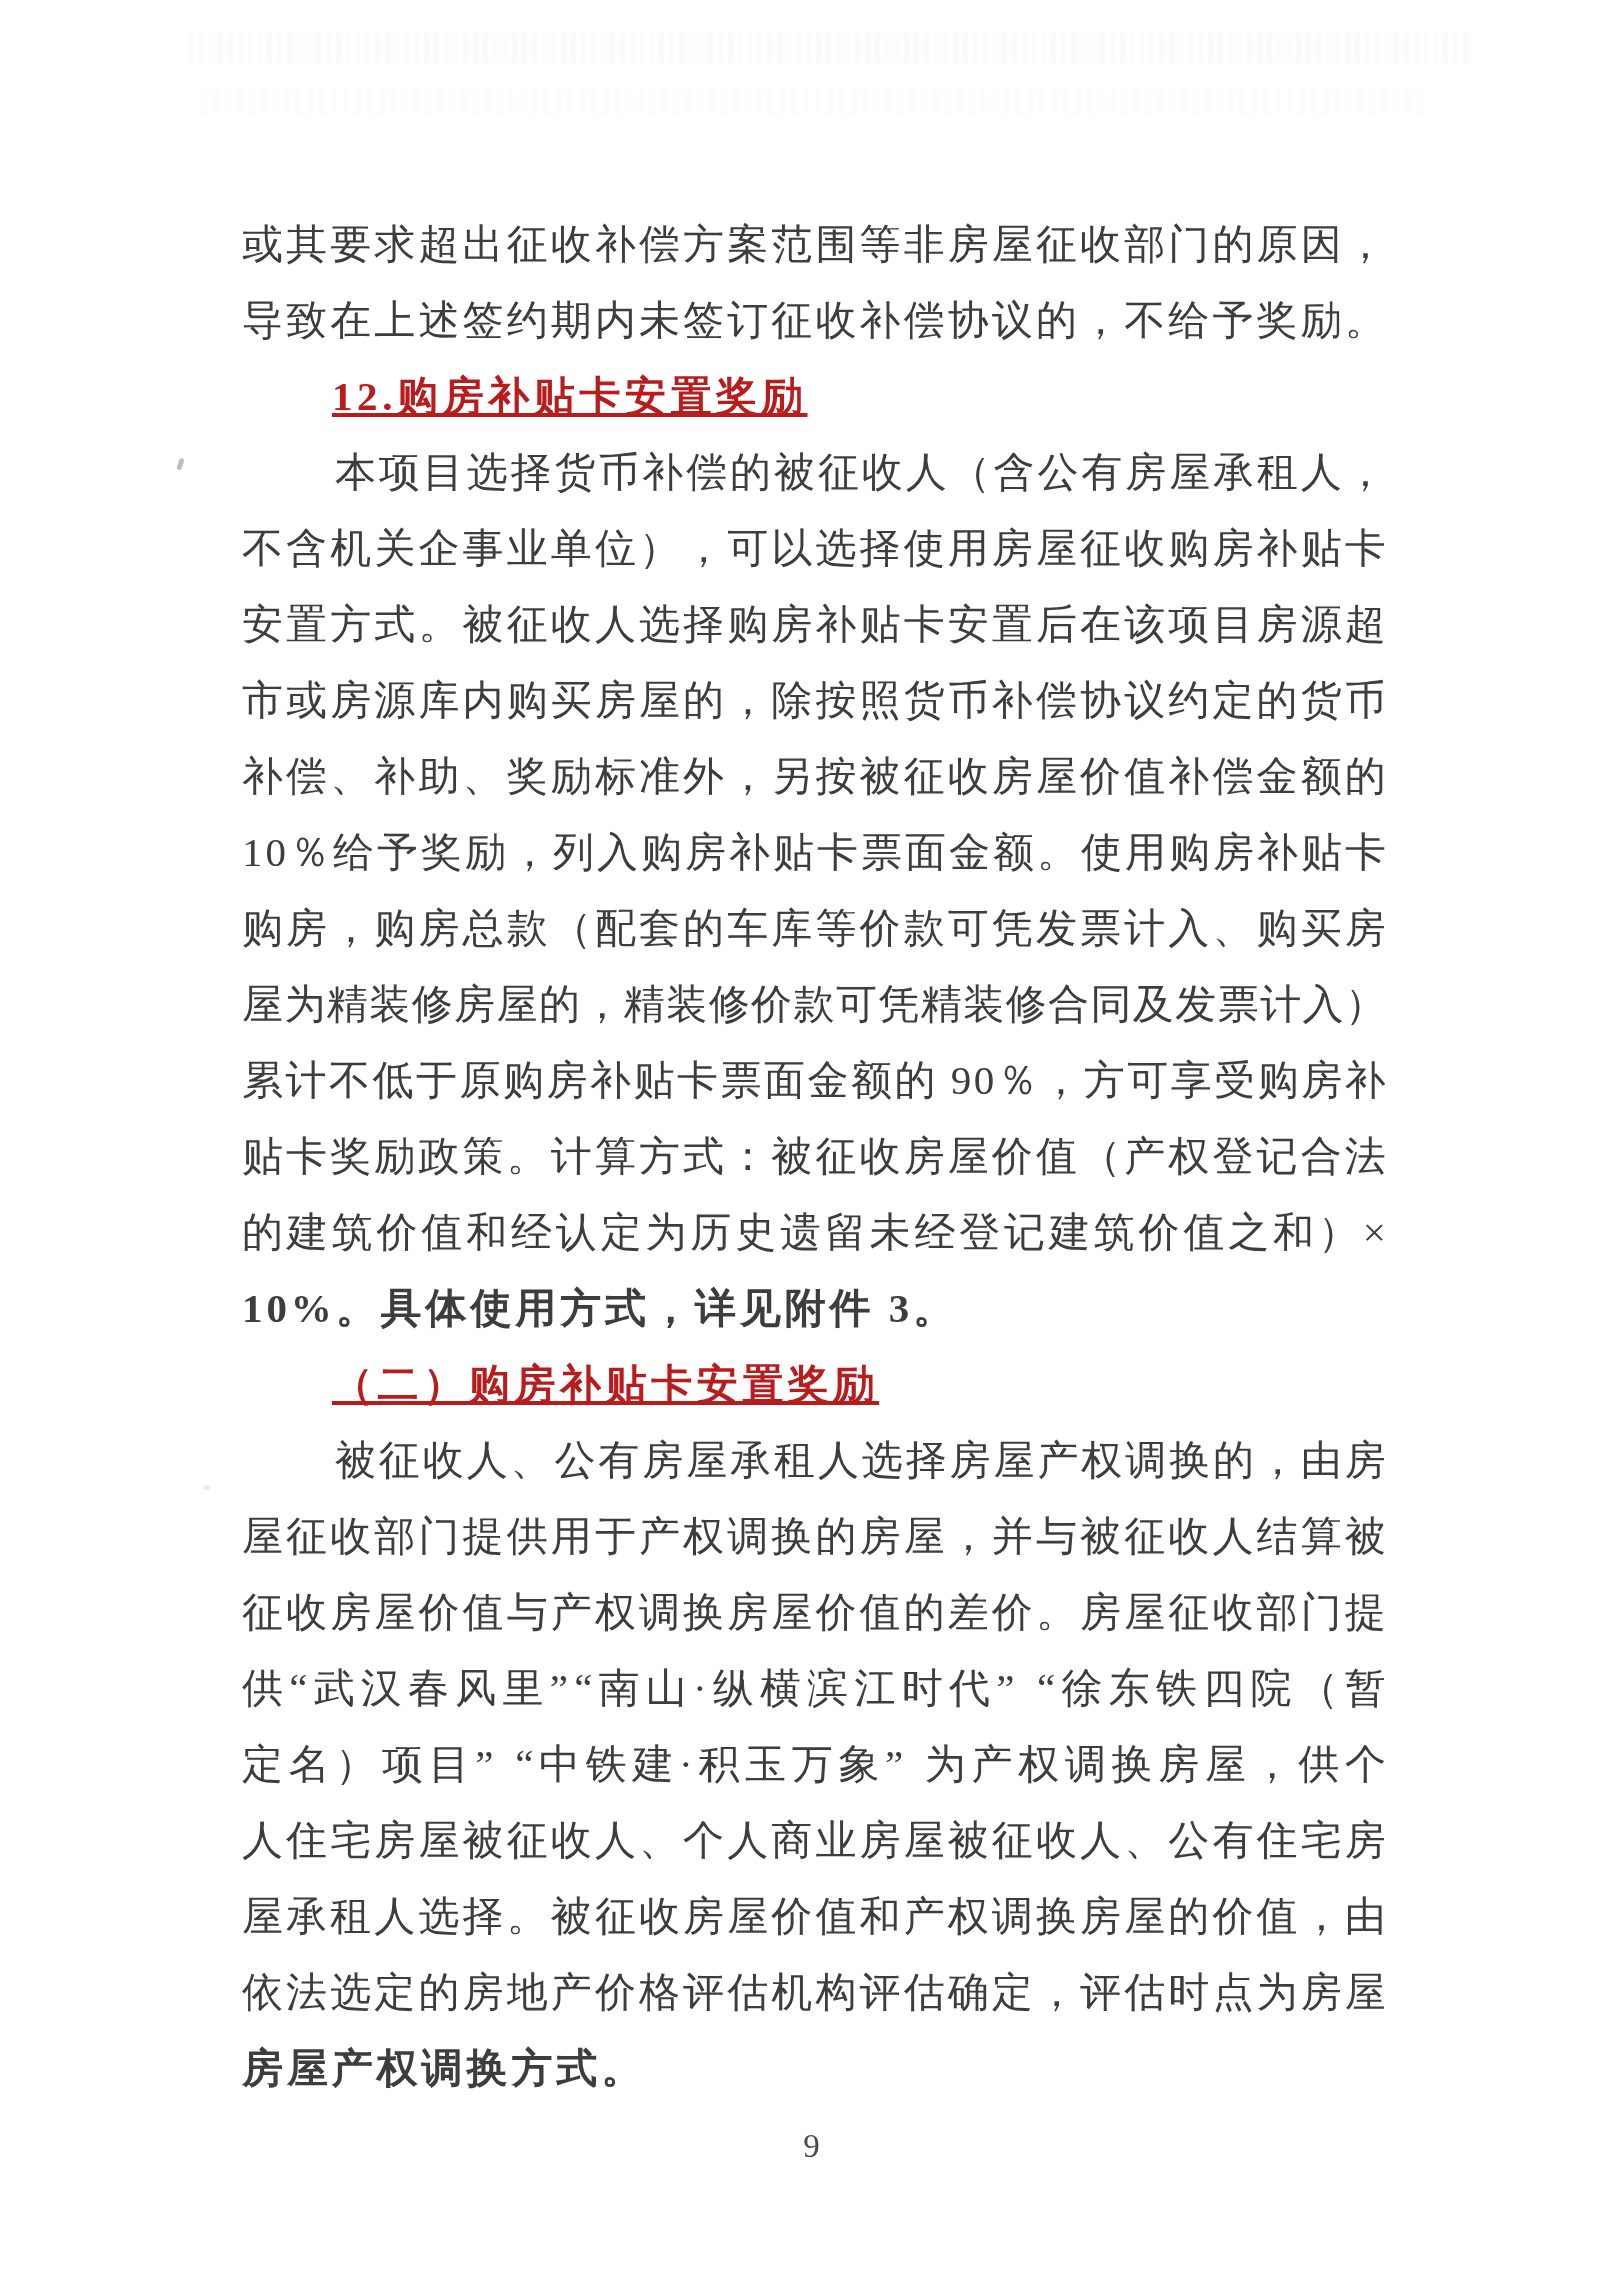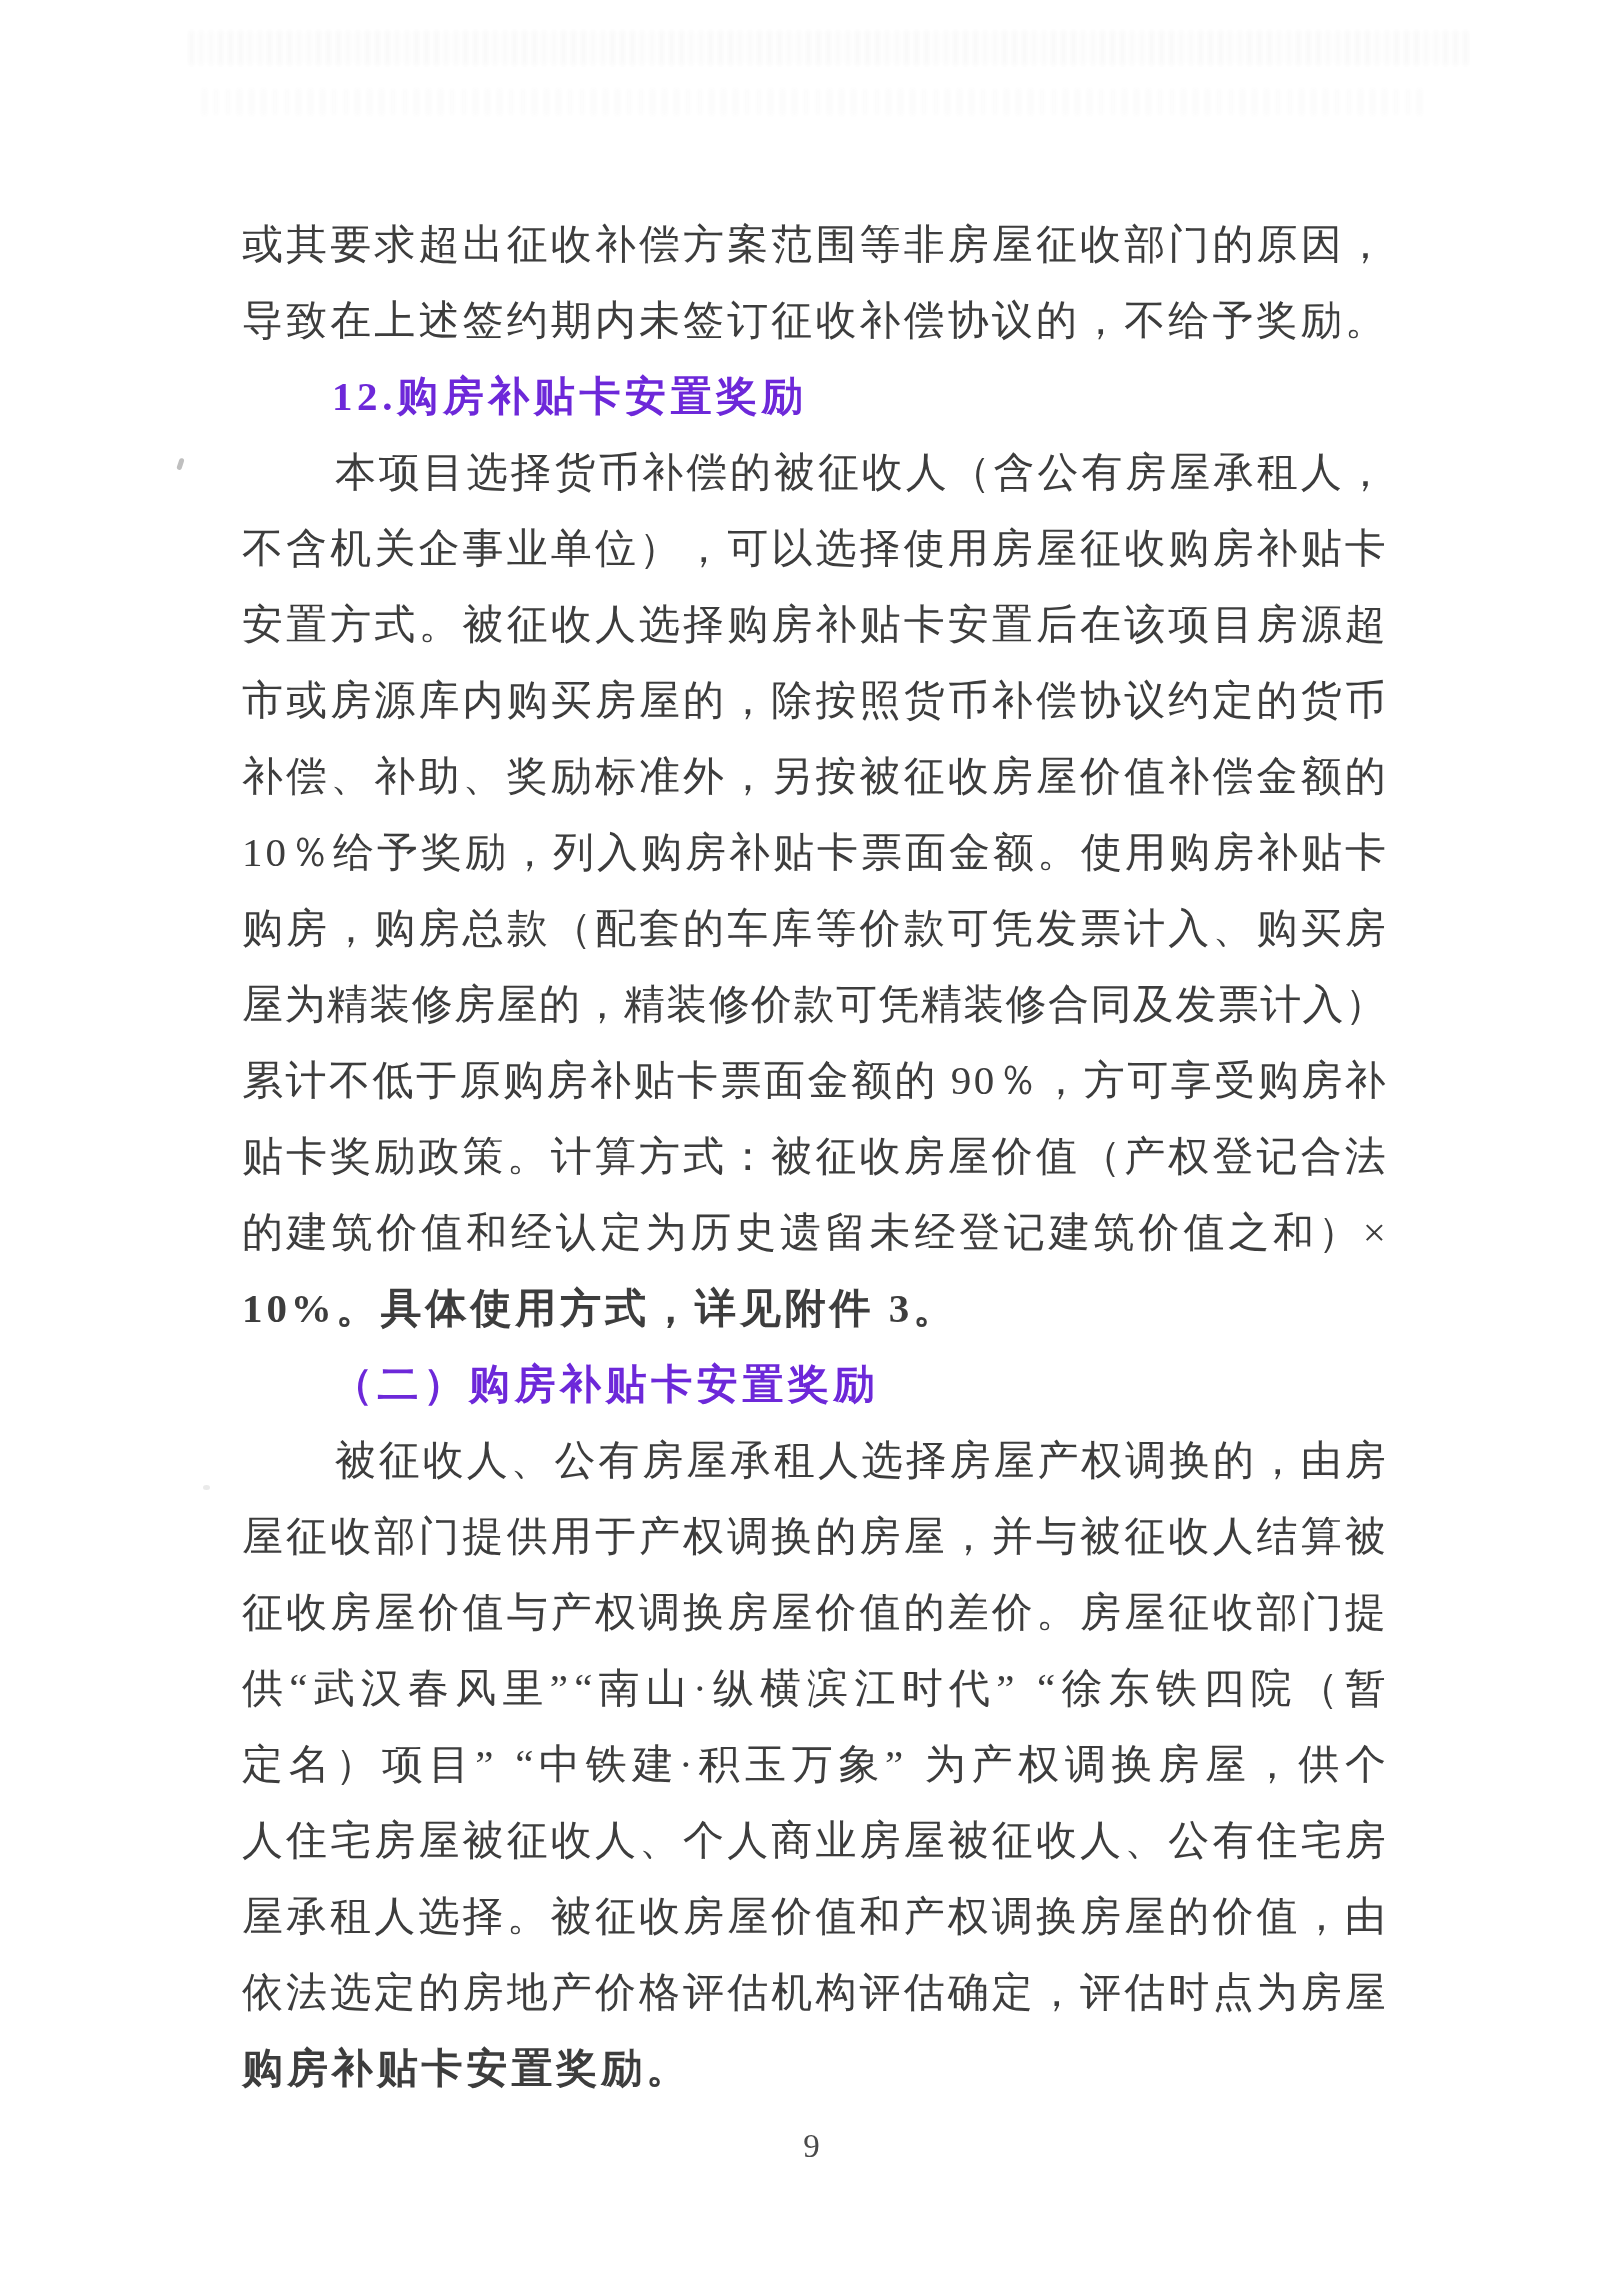--- a/index.html
+++ b/index.html
@@ -51,22 +51,23 @@
     justify-content: space-between;
     align-items: baseline;
   }
   .line.fill span { display: block; }
   .line.fill .indent-spacer { flex: 0 0 90px; }
   
   .line.last { letter-spacing: 3.9px; font-weight: bold; }
   .line.last.indent { text-indent: 90px; }
   .block.heading .line {
     font-weight: 700;
-    color: #6d28d9;
+    color: #b91c1c;
     letter-spacing: 4.6px;
+    text-decoration: underline;
   }
   .page-number {
     position: absolute;
     left: 0; right: 0;
     top: 2119px;
     height: 55px;
     line-height: 55px;
     text-align: center;
     font-size: 33px;
     color: #4a4a4a;
@@ -679,18 +680,18 @@
           <span>定</span>
           <span>，</span>
           <span>评</span>
           <span>估</span>
           <span>时</span>
           <span>点</span>
           <span>为</span>
           <span>房</span>
           <span>屋</span>
         </div>
-        <div class="line last">购房补贴卡安置奖励。</div>
+        <div class="line last">房屋产权调换方式。</div>
       </section>
     </main>
   <div class="page-number">9</div>
 </div>
 
 
 </body></html>

